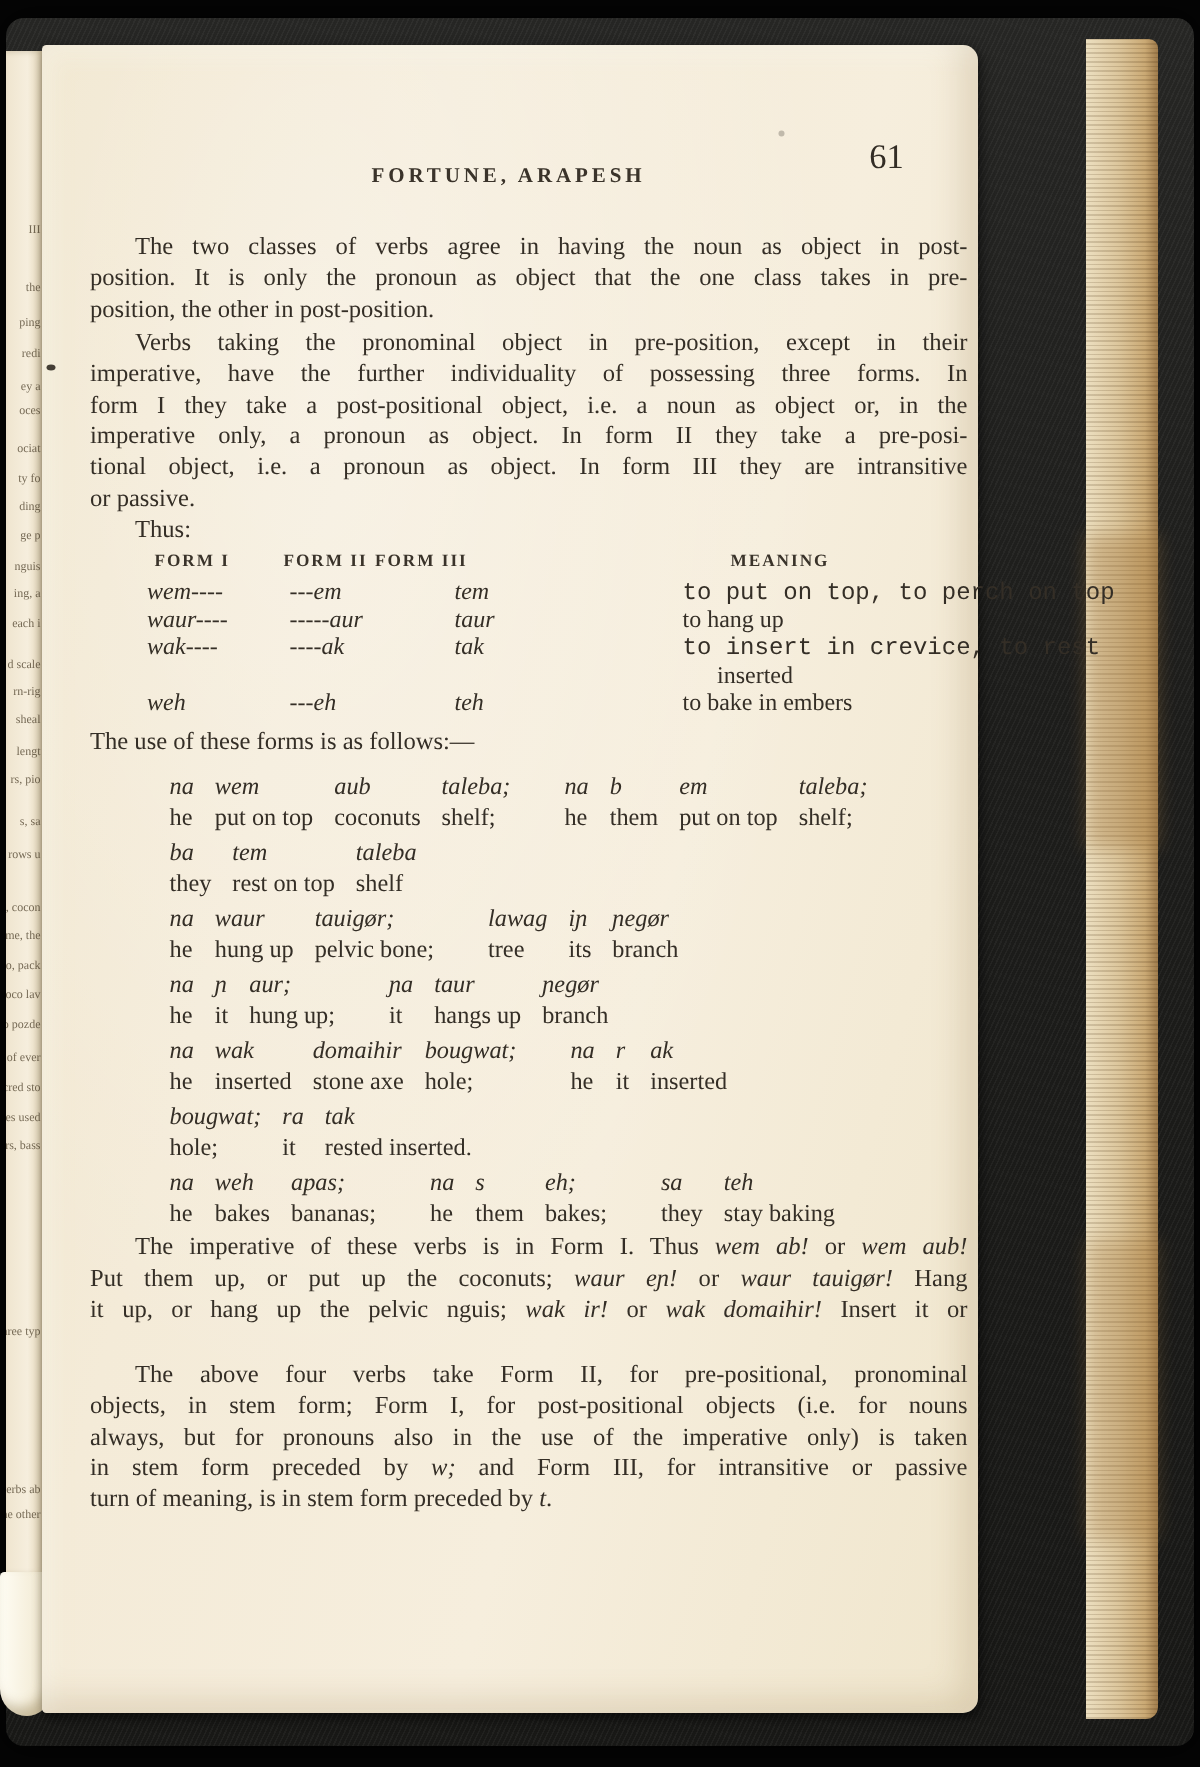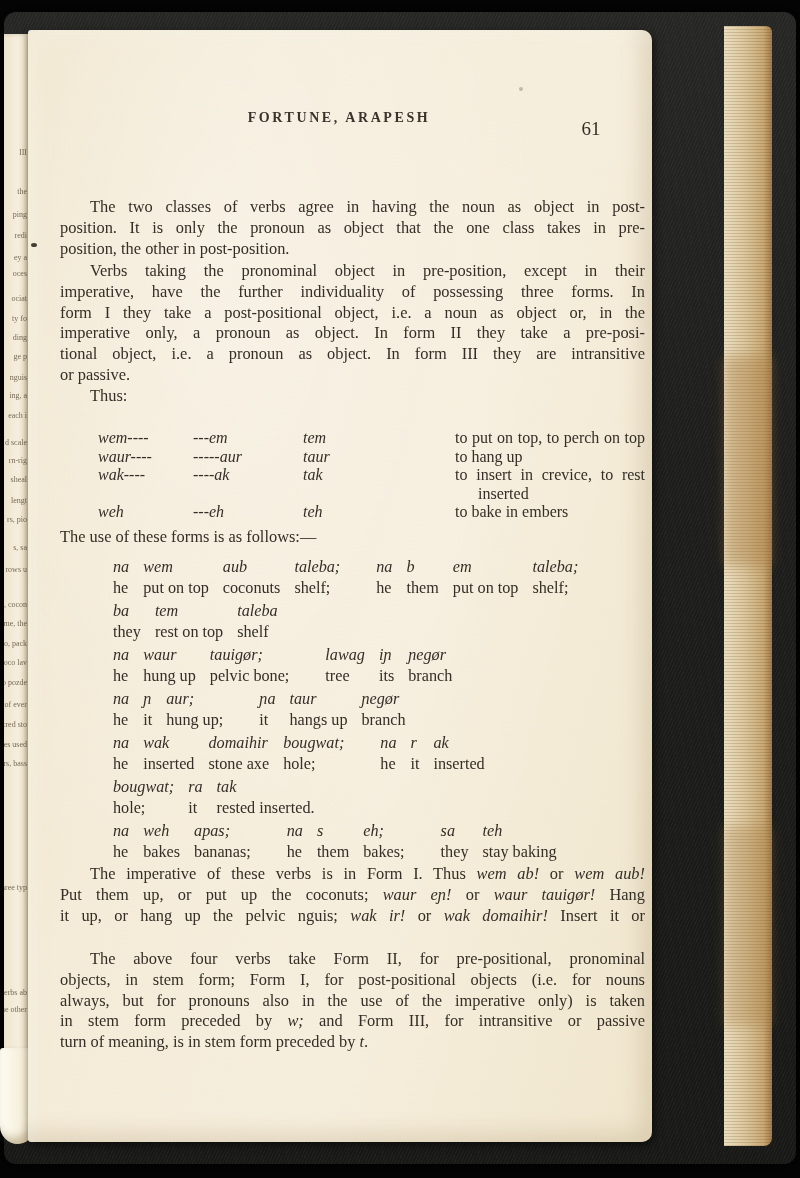--- a/index.html
+++ b/index.html
@@ -34,40 +34,40 @@
            radial-gradient(ellipse at 30% 20%, rgba(255,255,255,.35), rgba(255,255,255,0) 55%),
            linear-gradient(105deg,#f0e5cc 0%, #f4ebd8 30%, #f6eedd 62%, #f0e6cd 100%);
          box-shadow:inset -10px -8px 22px rgba(125,95,45,.18), inset 5px 6px 14px rgba(255,255,248,.5),
                     2px 3px 8px rgba(0,0,0,.55);
          color:var(--text);}
   .speck{position:absolute;border-radius:50%;background:#241f18;}
   .speck.a{left:3px;top:213px;width:6px;height:4px;opacity:.85;}
   .speck.b{left:491px;top:57px;width:4px;height:4px;opacity:.25;}
   .running-head{position:absolute;top:80px;left:311px;transform:translateX(-50%);
          font-size:14px;font-weight:700;letter-spacing:2.6px;color:#3a332a;white-space:nowrap;}
-  .page-number{position:absolute;top:88px;left:563px;transform:translateX(-50%);
-         font-size:19px;color:#332d25;}
+  .page-number{position:absolute;top:62px;left:563px;transform:translateX(-50%);
+         font-size:23px;color:#332d25;}
   .textcol{position:absolute;left:32px;top:0;width:585px;height:100%;font-size:16.4px;color:var(--text);}
-  .block{position:absolute;left:0;width:585px;margin-top:43px;}
+  .block{position:absolute;left:0;width:585px;}
   .tline{text-align:justify;text-align-last:justify;line-height:20.8px;white-space:nowrap;}
   .tline i{font-style:italic;}
   .tlast{text-align-last:left;white-space:normal;}
   .tindent{text-indent:30px;}
   .thus{top:313px;text-indent:30px;line-height:20.8px;}
   .useline{top:454px;line-height:20.8px;}
   
   .vtable{top:338px;height:112px;}
   .trow{position:absolute;left:0;width:585px;height:19px;}
   .thead span{position:absolute;font-size:11.5px;font-weight:700;letter-spacing:1.3px;color:#3a332a;}
   .h1{left:43px;} .h2{left:129px;} .h3{left:190px;}
   .hm{left:460px;transform:translateX(-50%);}
   .cf{position:absolute;font-style:italic;font-size:16px;line-height:18.5px;}
   .c1{left:38px;} .c2{left:133px;} .c3{left:243px;}
   .cm{position:absolute;left:395px;width:190px;font-size:16px;line-height:18.5px;}
-  .mjust{text-align:justify;text-align-last:justify;white-space:nowrap;}
+  .mjust{text-align:justify;text-align-last:justify;white-space:nowrap;font-family:Liberation Mono, monospace;}
   .mwrap{position:absolute;left:418px;font-size:16px;line-height:18.5px;}
   
   .examples{top:484px;left:53px;width:532px;}
   .exgroup{height:42px;margin-bottom:2px;white-space:nowrap;}
   .excol{display:inline-block;vertical-align:top;margin-right:14px;}
   .excol.gap{margin-left:22px;}
   .exa{display:block;font-style:italic;font-size:16.2px;line-height:21px;}
   .exg{display:block;font-size:16.2px;line-height:21px;}
   .p1{top:124px;} .p2{top:188px;} .p3{top:791px;} .p4{top:876px;}
 </style>
@@ -133,20 +133,26 @@
           <div class="tline tindent"><span>Verbs taking the pronominal object in pre-position, except in their</span></div>
           <div class="tline"><span>imperative, have the further individuality of possessing three forms. In</span></div>
           <div class="tline"><span>form I they take a post-positional object, i.e. a noun as object or, in the</span></div>
           <div class="tline"><span>imperative only, a pronoun as object. In form II they take a pre-posi-</span></div>
           <div class="tline"><span>tional object, i.e. a pronoun as object. In form III they are intransitive</span></div>
           <div class="tline tlast"><span>or passive.</span></div>
         </div>
       <div class="block thus">Thus:</div>
 
       <div class="block vtable" id="vtable">
+          <div class="trow thead" style="top: 0px;">
+            <span class="h1">FORM I</span>
+            <span class="h2">FORM II</span>
+            <span class="h3">FORM III</span>
+            <span class="hm">MEANING</span>
+          </div>
           <div class="trow" style="top: 18px;">
             <span class="cf c1">wem----</span>
             <span class="cf c2">---em</span>
             <span class="cf c3">tem</span>
             <div class="cm mjust">to put on top, to perch on top</div>
           </div>
           <div class="trow" style="top: 36.5px;">
             <span class="cf c1">waur----</span>
             <span class="cf c2">-----aur</span>
             <span class="cf c3">taur</span>

